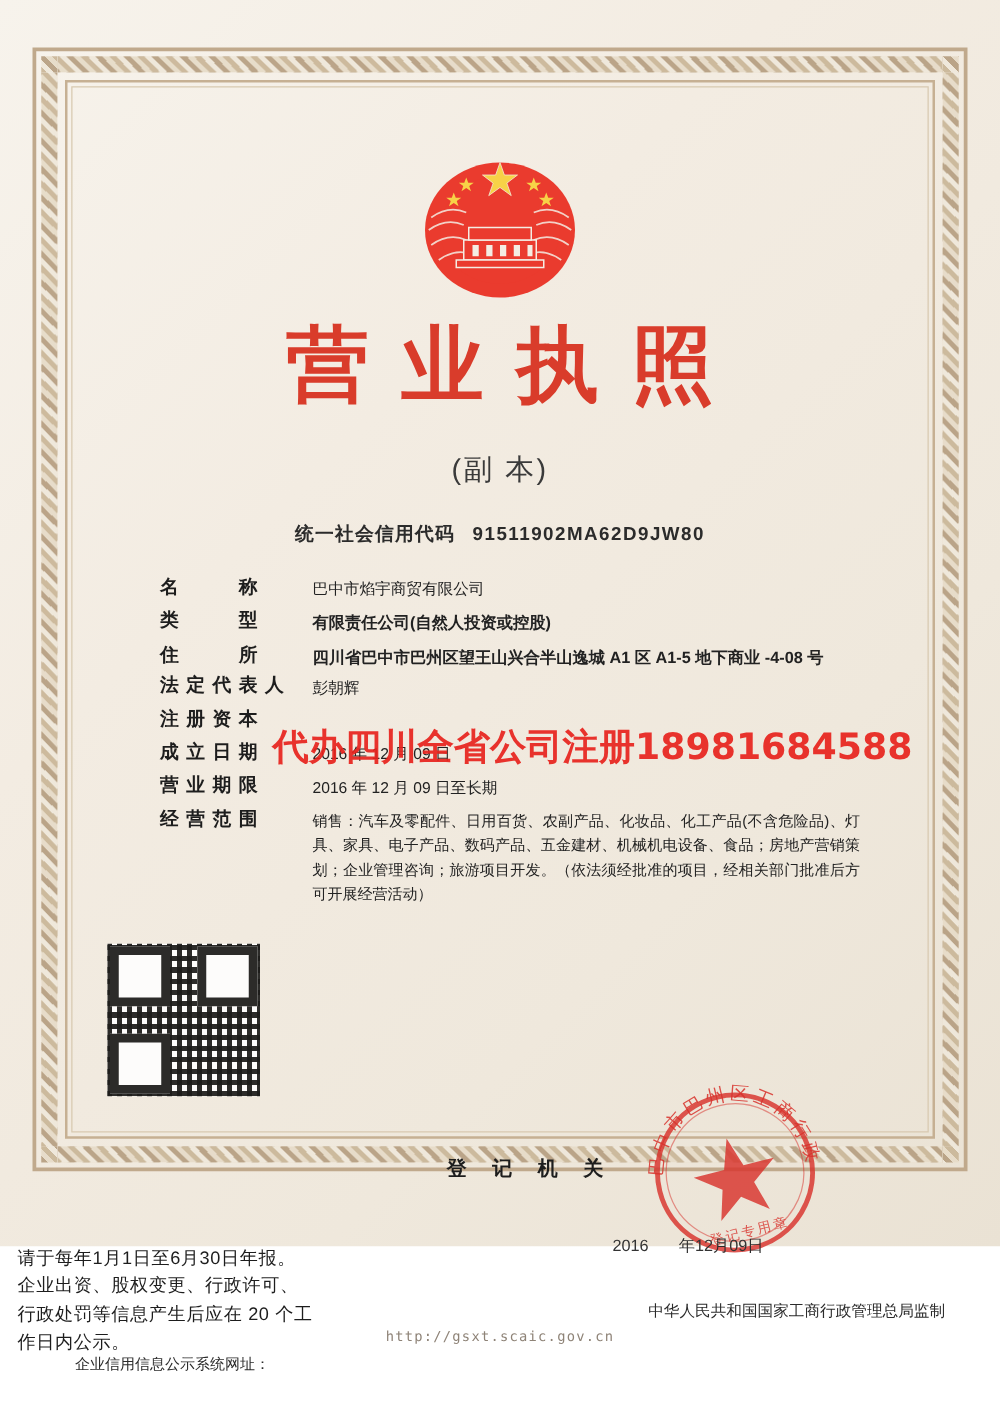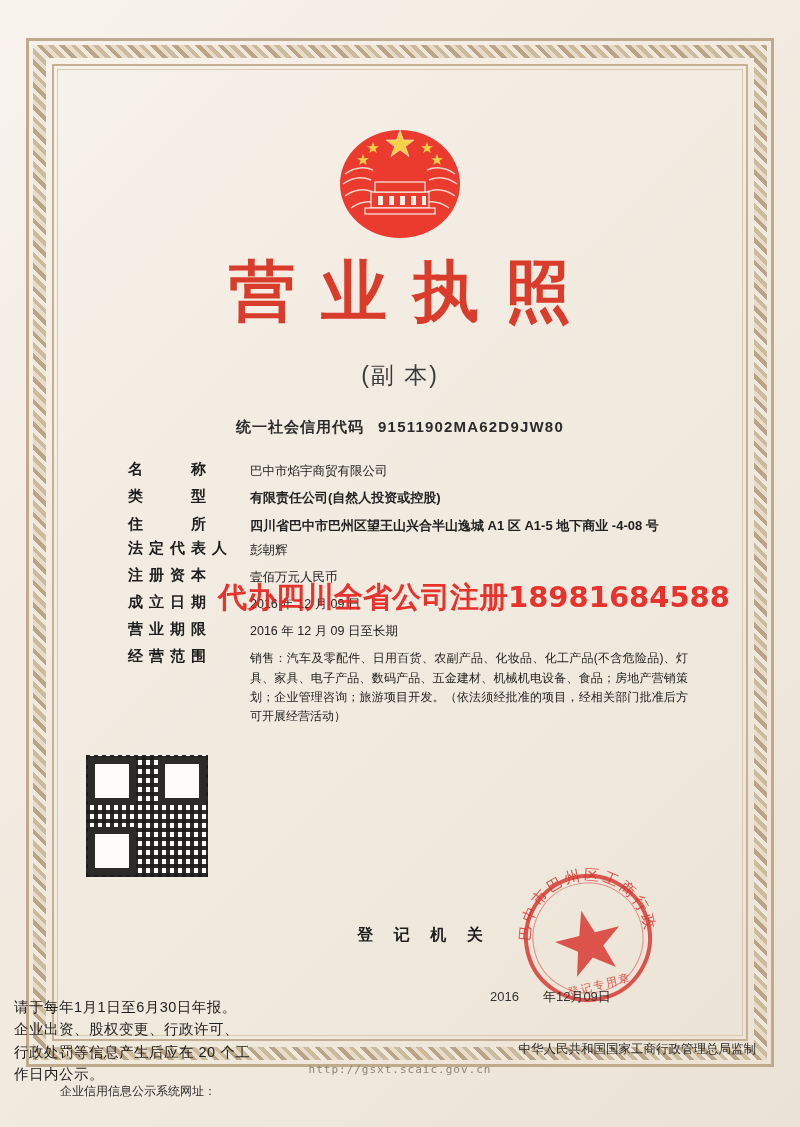--- a/index.html
+++ b/index.html
@@ -12,21 +12,21 @@
     height: 1127px;
     font-family: "Liberation Sans", sans-serif;
     position: relative;
     overflow: hidden;
   }
 
   
   #certificate {
     position: absolute;
     left: 0; top: 0;
-    width: 800px; height: 1127px;
+    width: 800px; height: 997px;
     background: linear-gradient(135deg, #f7f3ec 0%, #f3ece2 35%, #efe8dc 70%, #eae2d4 100%);
   }
 
   
   .border-outer {
     position: absolute;
     left: 26px; top: 38px;
     right: 26px; bottom: 60px;
     border: 3px solid #c0a98c;
   }
@@ -337,21 +337,20 @@
       <div class="value bold">四川省巴中市巴州区望王山兴合半山逸城 A1 区 A1-5 地下商业 -4-08 号</div>
     </div>
 
     <div class="row">
       <div class="label">法定代表人</div>
       <div class="value">彭朝辉</div>
     </div>
 
     <div class="row">
       <div class="label">注册资本</div>
-      <div class="value">壹佰万元人民币</div>
     </div>
 
     <div class="row">
       <div class="label">成立日期</div>
       <div class="value">2016 年 12 月 09 日</div>
     </div>
 
     <div class="row">
       <div class="label">营业期限</div>
       <div class="value">2016 年 12 月 09 日至长期</div>

